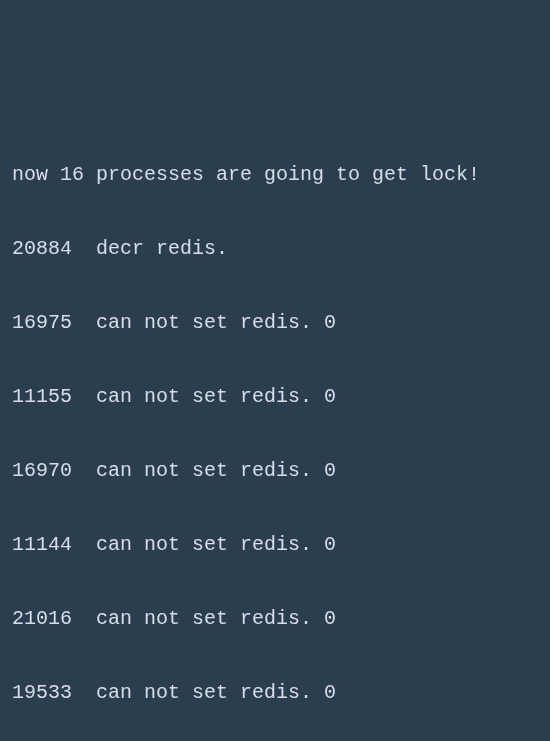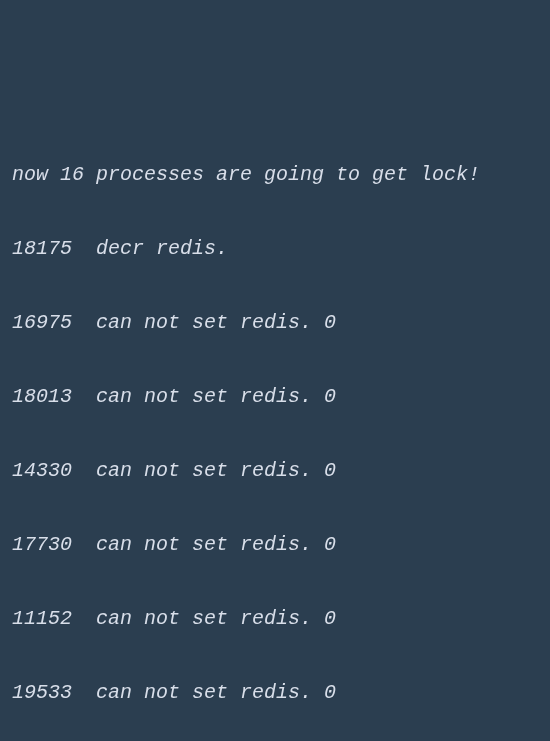--- a/index.html
+++ b/index.html
@@ -1,19 +1,18 @@
 <!DOCTYPE html>
 <html><head>
   <meta charset="utf-8">
   <style>
     * {
       margin: 0;
       padding: 0;
       box-sizing: border-box;
-      font-style: italic;
     }
     body {
       background-color: #2b3e50;
       color: #d8dee9;
       font-family: "Menlo", "Monaco", "Consolas", "Courier New", monospace;
       font-size: 20px;
       line-height: 1.85;
       padding: 8px 12px;
       width: 550px;
       height: 741px;
@@ -23,26 +22,26 @@
     .terminal-line {
       display: block;
     }
   </style>
 </head>
 <body>
 
 
 
 <span class="terminal-line">now 16 processes are going to get lock!</span>
-<span class="terminal-line"><span>18175</span>  <span>decr redis.</span></span>
+<span class="terminal-line"><span>20884</span>  <span>decr redis.</span></span>
 <span class="terminal-line"><span>16975</span>  <span>can not set redis. 0</span></span>
-<span class="terminal-line"><span>18013</span>  <span>can not set redis. 0</span></span>
-<span class="terminal-line"><span>14330</span>  <span>can not set redis. 0</span></span>
-<span class="terminal-line"><span>17730</span>  <span>can not set redis. 0</span></span>
-<span class="terminal-line"><span>11152</span>  <span>can not set redis. 0</span></span>
+<span class="terminal-line"><span>11155</span>  <span>can not set redis. 0</span></span>
+<span class="terminal-line"><span>16970</span>  <span>can not set redis. 0</span></span>
+<span class="terminal-line"><span>11144</span>  <span>can not set redis. 0</span></span>
+<span class="terminal-line"><span>21016</span>  <span>can not set redis. 0</span></span>
 <span class="terminal-line"><span>19533</span>  <span>can not set redis. 0</span></span>
 
 
 
 
 
 
 
 
 

